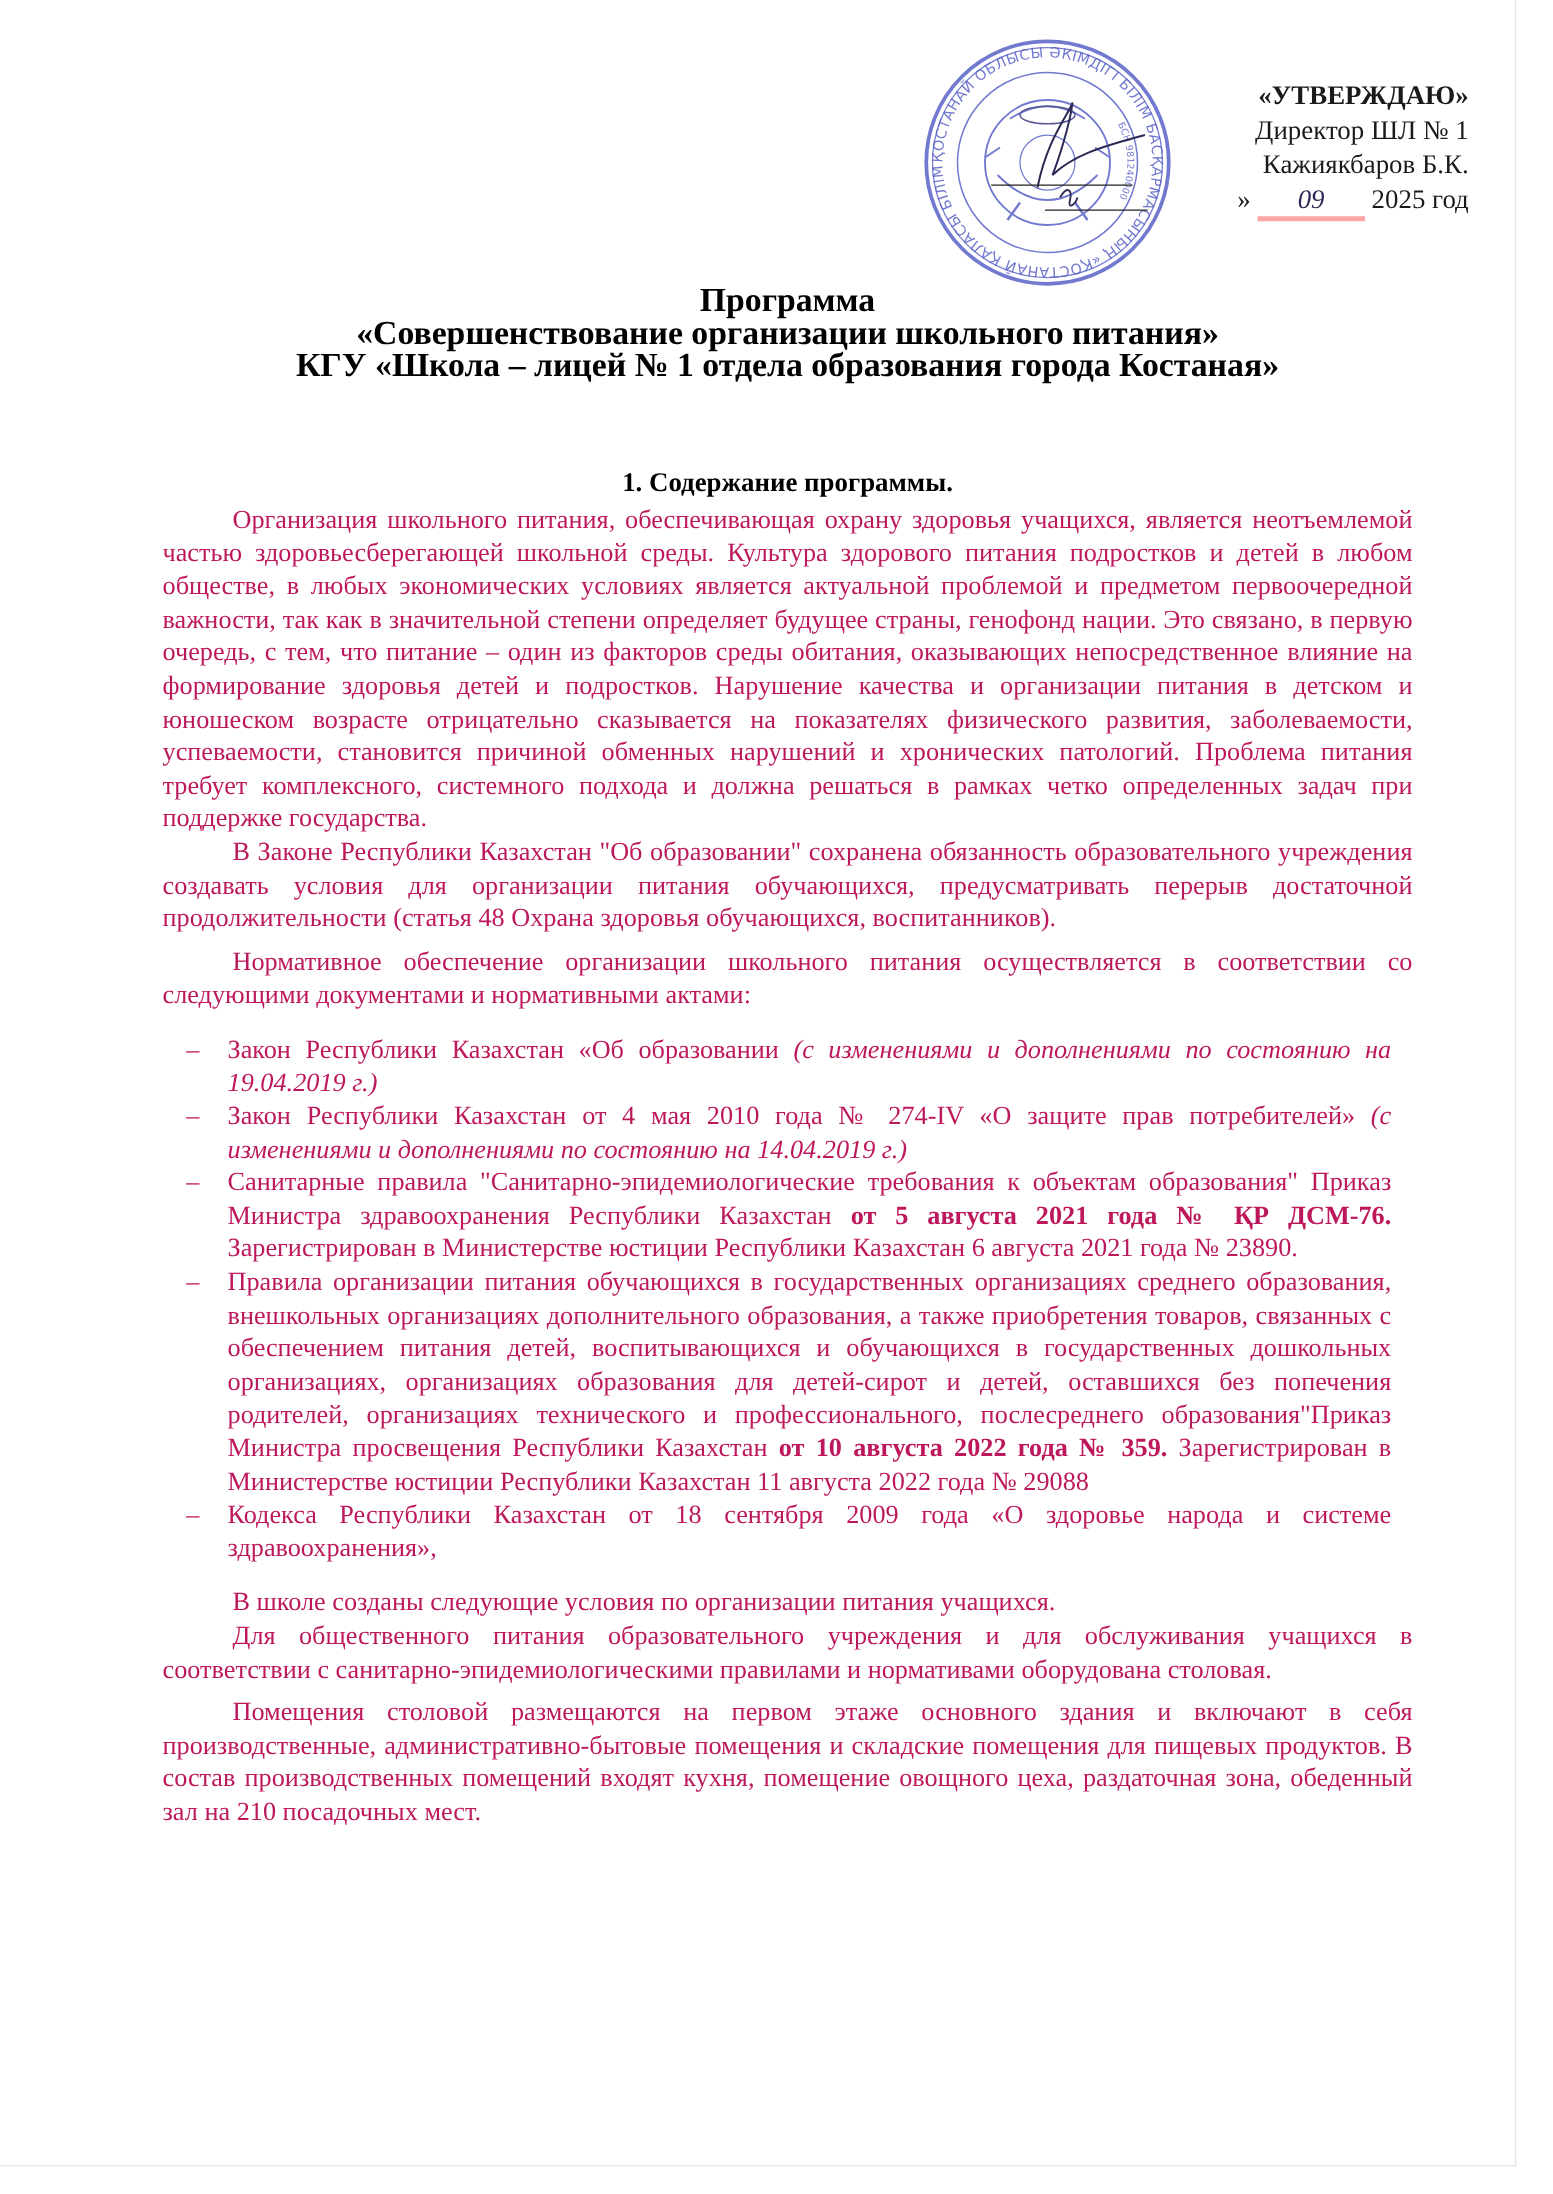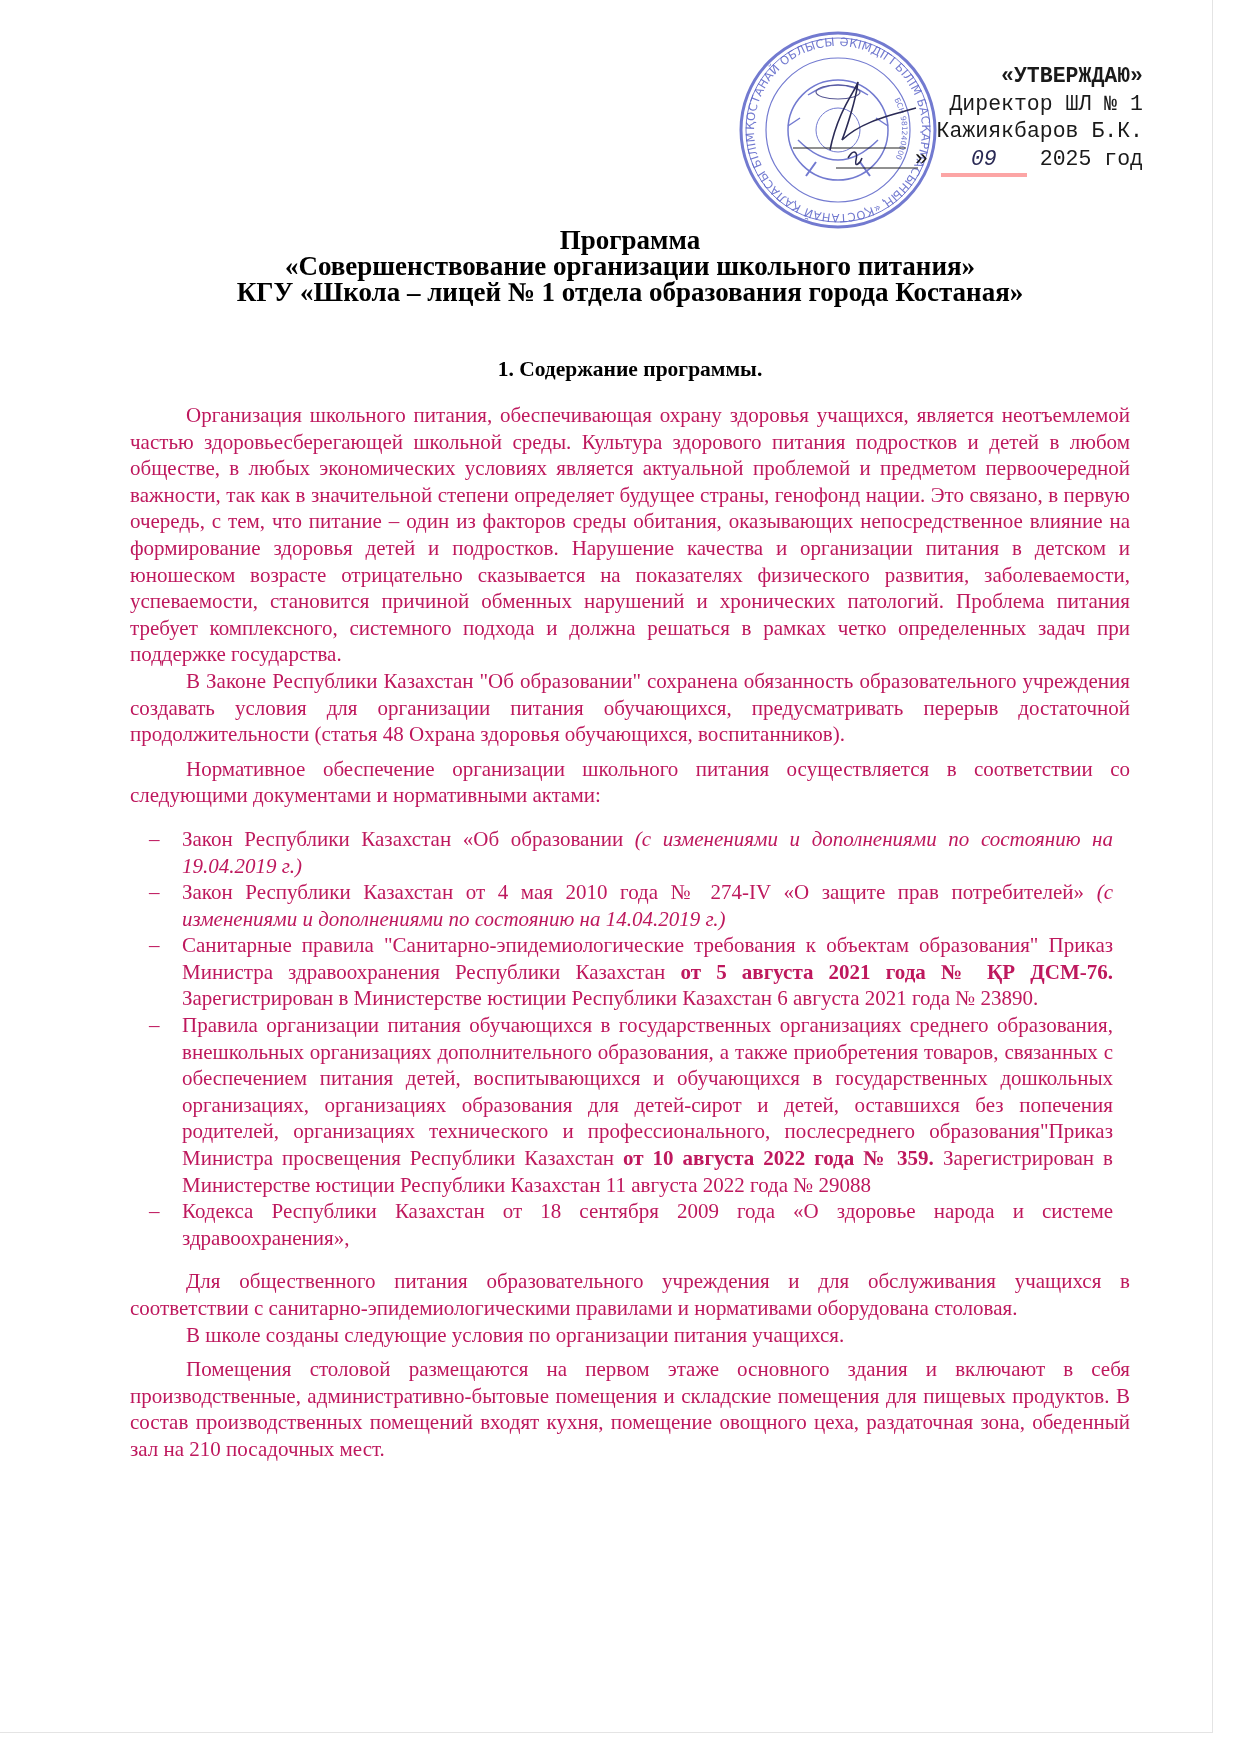--- a/index.html
+++ b/index.html
@@ -2,32 +2,32 @@
 <html><head>
 <meta charset="utf-8">
 <style>
   html, body { margin: 0; padding: 0; background: #ffffff; }
   body { width: 1242px; height: 1755px; position: relative; overflow: hidden; }
   .page {
     position: absolute; left: 0; top: 0; width: 1212px; height: 1732px;
     background: #ffffff; border-right: 1px solid #e4e4e4; border-bottom: 1px solid #e4e4e4;
   }
   .approve {
-    position: absolute; left: 868px; top: 63px; width: 275px; text-align: right;
-    font-family: Liberation Mono, monospace; font-size: 21.5px; line-height: 27.5px; color: #1a1a1a;
+    position: absolute; left: 900px; top: 63px; width: 275px; text-align: right;
+    font-family: Liberation Serif, serif; font-size: 21.5px; line-height: 27.5px; color: #1a1a1a;
   }
   .approve .title { font-weight: bold; }
   .approve .date-line span.u { display: inline-block; border-bottom: 4px solid #fca5a5; }
   .stamp { position: absolute; left: 738px; top: 30px; width: 200px; height: 200px; }
   .title-block {
     position: absolute; left: 130px; top: 227px; width: 1000px; text-align: center;
     font-family: "Liberation Serif", serif; font-weight: bold; font-size: 27px; line-height: 26px;
   }
   .section-title {
-    position: absolute; left: 130px; top: 357px; width: 1000px; text-align: center;
+    position: absolute; left: 130px; top: 374px; width: 1000px; text-align: center;
     font-family: "Liberation Serif", serif; font-weight: bold; font-size: 21.5px;
   }
   .body-text {
     position: absolute; left: 130px; top: 402px; width: 1000px;
     font-family: "Liberation Serif", serif; font-size: 21px; line-height: 26.6px; color: #be185d;
   }
   .body-text p { margin: 0; text-align: justify; text-indent: 56px; }
   .body-text p.gap { margin-top: 8px; }
   .body-text ul { margin: 17px; padding: 0; list-style: none; }
   .body-text li { position: relative; padding-left: 35px; text-align: justify; }
@@ -92,18 +92,18 @@
     <p>Организация школьного питания, обеспечивающая охрану здоровья учащихся, является неотъемлемой частью здоровьесберегающей школьной среды. Культура здорового питания подростков и детей в любом обществе, в любых экономических условиях является актуальной проблемой и предметом первоочередной важности, так как в значительной степени определяет будущее страны, генофонд нации. Это связано, в первую очередь, с тем, что питание – один из факторов среды обитания, оказывающих непосредственное влияние на формирование здоровья детей и подростков. Нарушение качества и организации питания в детском и юношеском возрасте отрицательно сказывается на показателях физического развития, заболеваемости, успеваемости, становится причиной обменных нарушений и хронических патологий. Проблема питания требует комплексного, системного подхода и должна решаться в рамках четко определенных задач при поддержке государства.</p>
     <p>В Законе Республики Казахстан "Об образовании" сохранена обязанность образовательного учреждения создавать условия для организации питания обучающихся, предусматривать перерыв достаточной продолжительности (статья 48 Охрана здоровья обучающихся, воспитанников).</p>
     <p class="gap">Нормативное обеспечение организации школьного питания осуществляется в соответствии со следующими документами и нормативными актами:</p>
     <ul>
       <li><span>Закон Республики Казахстан «Об образовании </span><span class="it">(с изменениями и дополнениями по состоянию на 19.04.2019 г.)</span></li>
       <li><span>Закон Республики Казахстан от 4 мая 2010 года № 274-IV «О защите прав потребителей» </span><span class="it">(с изменениями и дополнениями по состоянию на 14.04.2019 г.)</span></li>
       <li><span>Санитарные правила "Санитарно-эпидемиологические требования к объектам образования" Приказ Министра здравоохранения Республики Казахстан </span><span class="b">от 5 августа 2021 года № ҚР ДСМ-76.</span><span> Зарегистрирован в Министерстве юстиции Республики Казахстан 6 августа 2021 года № 23890.</span></li>
       <li><span>Правила организации питания обучающихся в государственных организациях среднего образования, внешкольных организациях дополнительного образования, а также приобретения товаров, связанных с обеспечением питания детей, воспитывающихся и обучающихся в государственных дошкольных организациях, организациях образования для детей-сирот и детей, оставшихся без попечения родителей, организациях технического и профессионального, послесреднего образования"Приказ Министра просвещения Республики Казахстан </span><span class="b">от 10 августа 2022 года № 359.</span><span> Зарегистрирован в Министерстве юстиции Республики Казахстан 11 августа 2022 года № 29088</span></li>
       <li><span>Кодекса Республики Казахстан от 18 сентября 2009 года «О здоровье народа и системе здравоохранения»,</span></li>
     </ul>
+    <p>В школе созданы следующие условия по организации питания учащихся.</p>
     <p>Для общественного питания образовательного учреждения и для обслуживания учащихся в соответствии с санитарно-эпидемиологическими правилами и нормативами оборудована столовая.</p>
-    <p>В школе созданы следующие условия по организации питания учащихся.</p>
     <p class="gap">Помещения столовой размещаются на первом этаже основного здания и включают в себя производственные, административно-бытовые помещения и складские помещения для пищевых продуктов. В состав производственных помещений входят кухня, помещение овощного цеха, раздаточная зона, обеденный зал на 210 посадочных мест.</p>
   </div>
 
 </div>
 
 </body></html>

